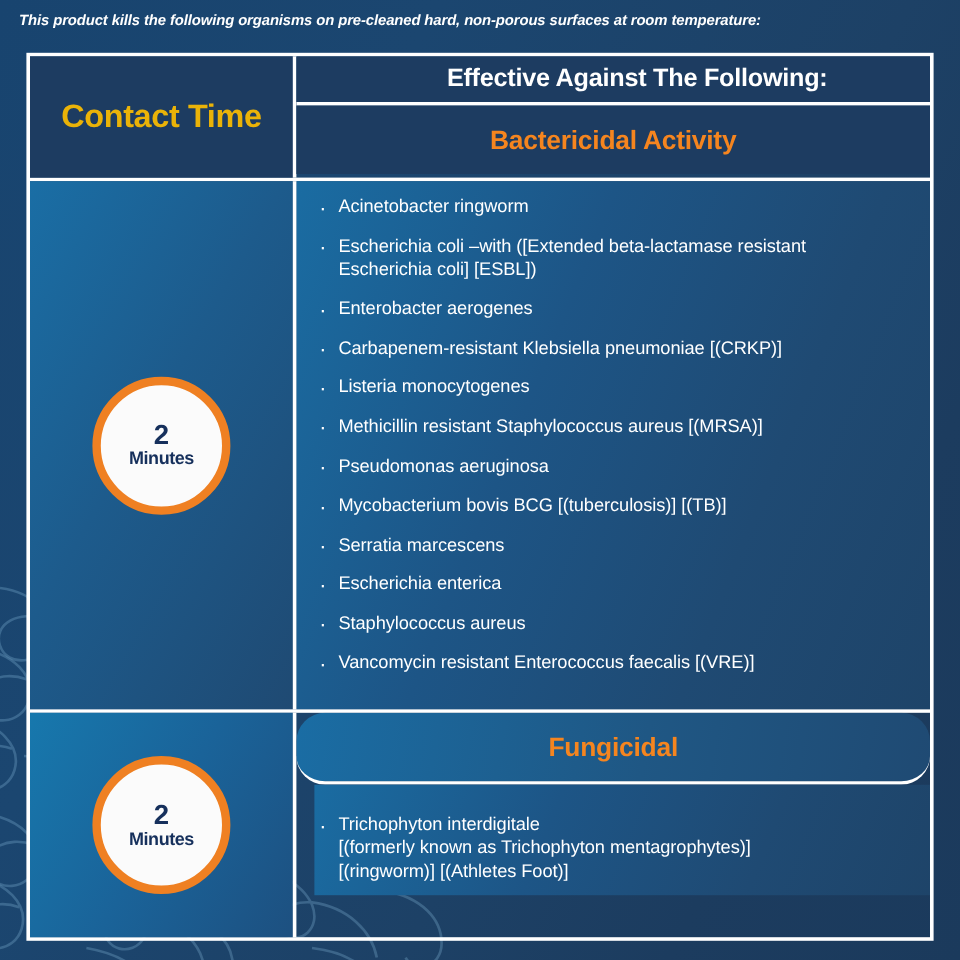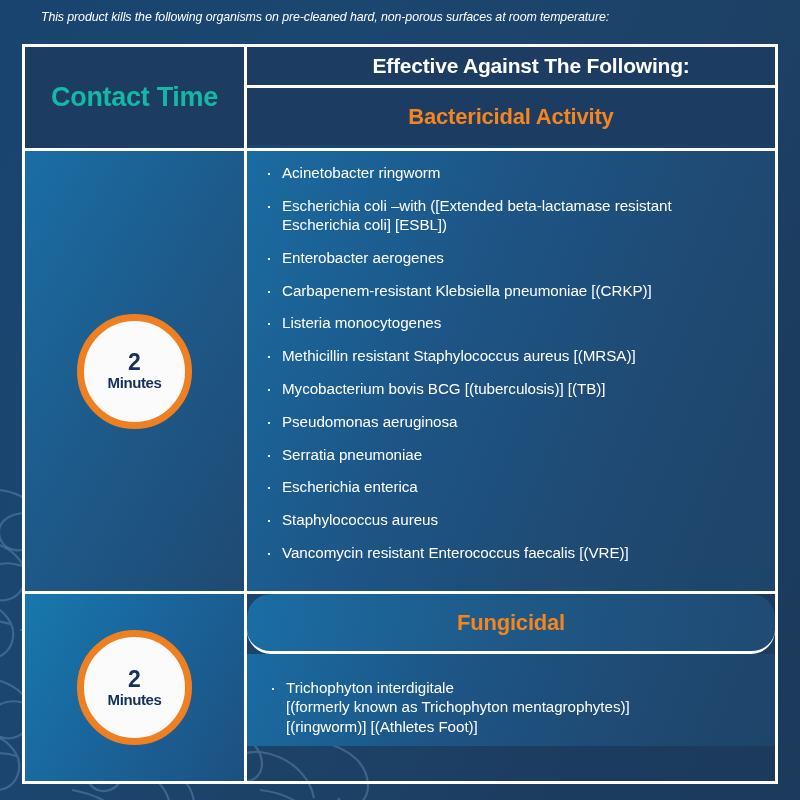--- a/index.html
+++ b/index.html
@@ -45,21 +45,21 @@
 
   
   #caption {
     position: absolute;
     top: 10px;
     left: 0;
     width: 650px;
     text-align: center;
     color: #ffffff;
     font-size: 12.4px;
-    font-weight: normal;
+    font-weight: bold;
     font-style: italic;
     letter-spacing: -.1px;
     white-space: nowrap;
   }
 
   
   #table {
     position: absolute;
     left: 22px;
     top: 44px;
@@ -86,21 +86,21 @@
   }
 
   
   #header-row { height: 101px; }
 
   #contact-time-cell {
     background: #1d3c61;
     height: 101px;
   }
   #contact-time-label {
-    color: #14b8a6;
+    color: #eab308;
     font-size: 27px;
     font-weight: bold;
     letter-spacing: -.3px;
   }
 
   #effective-cell {
     background: #1d3c61;
     height: 41px;
     display: flex;
     align-items: center;
@@ -149,21 +149,22 @@
   #fungi-time-cell {
     background: linear-gradient(120deg, #1778ad 0%, #1a6399 50%, #1d5080 100%);
   }
 
   .list-cell {
     background: linear-gradient(112deg, #1a6ca2 0%, #1d5586 38%, #1f4a73 70%, #1e4469 100%);
     padding: 12px 16px 10px 18px;
   }
   #fungi-list-cell {
     background: linear-gradient(112deg, #1a6ca2 0%, #1d5586 38%, #1f4a73 72%, #1e4469 100%);
-    padding: 24px 16px 10px 22px;
+    padding: 24px 16px 10px 3px;
+    margin-left: 15px;
   }
 
   
   .time-badge {
     width: 115px;
     height: 115px;
     border-radius: 50%;
     background: #fbfbfb;
     border: 7px solid #ef8022;
     display: flex;
@@ -249,23 +250,23 @@
         </div>
       </div>
       <div class="rcol list-cell">
         <ul class="organisms" id="bact-list">
             <li><span>Acinetobacter ringworm</span></li>
             <li><span>Escherichia coli –with ([Extended beta-lactamase resistant</span><span class="cont">Escherichia coli] [ESBL])</span></li>
             <li><span>Enterobacter aerogenes</span></li>
             <li><span>Carbapenem-resistant Klebsiella pneumoniae [(CRKP)]</span></li>
             <li><span>Listeria monocytogenes</span></li>
             <li><span>Methicillin resistant Staphylococcus aureus [(MRSA)]</span></li>
+            <li><span>Pseudomonas aeruginosa</span></li>
             <li><span>Mycobacterium bovis BCG [(tuberculosis)] [(TB)]</span></li>
-            <li><span>Pseudomonas aeruginosa</span></li>
-            <li><span>Serratia pneumoniae</span></li>
+            <li><span>Serratia marcescens</span></li>
             <li><span>Escherichia enterica</span></li>
             <li><span>Staphylococcus aureus</span></li>
             <li><span>Vancomycin resistant Enterococcus faecalis [(VRE)]</span></li>
           </ul>
       </div>
     </div>
 
     <div class="row" id="fungi-row">
       <div class="lcol time-cell" id="fungi-time-cell">
         <div class="time-badge">

